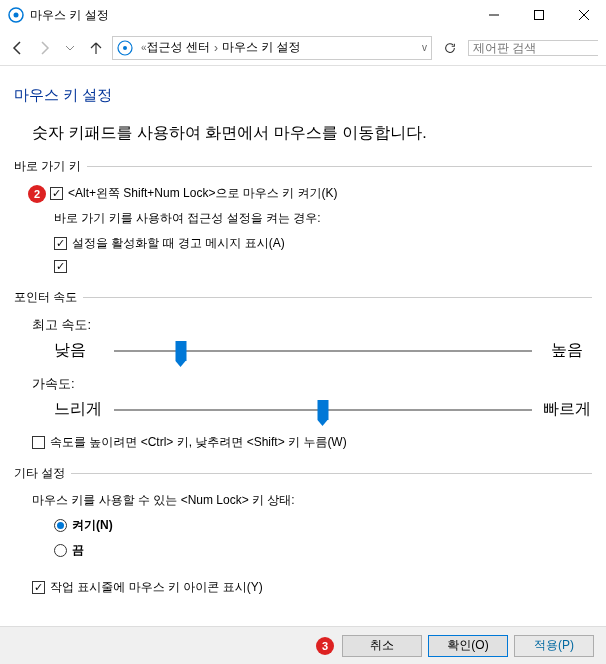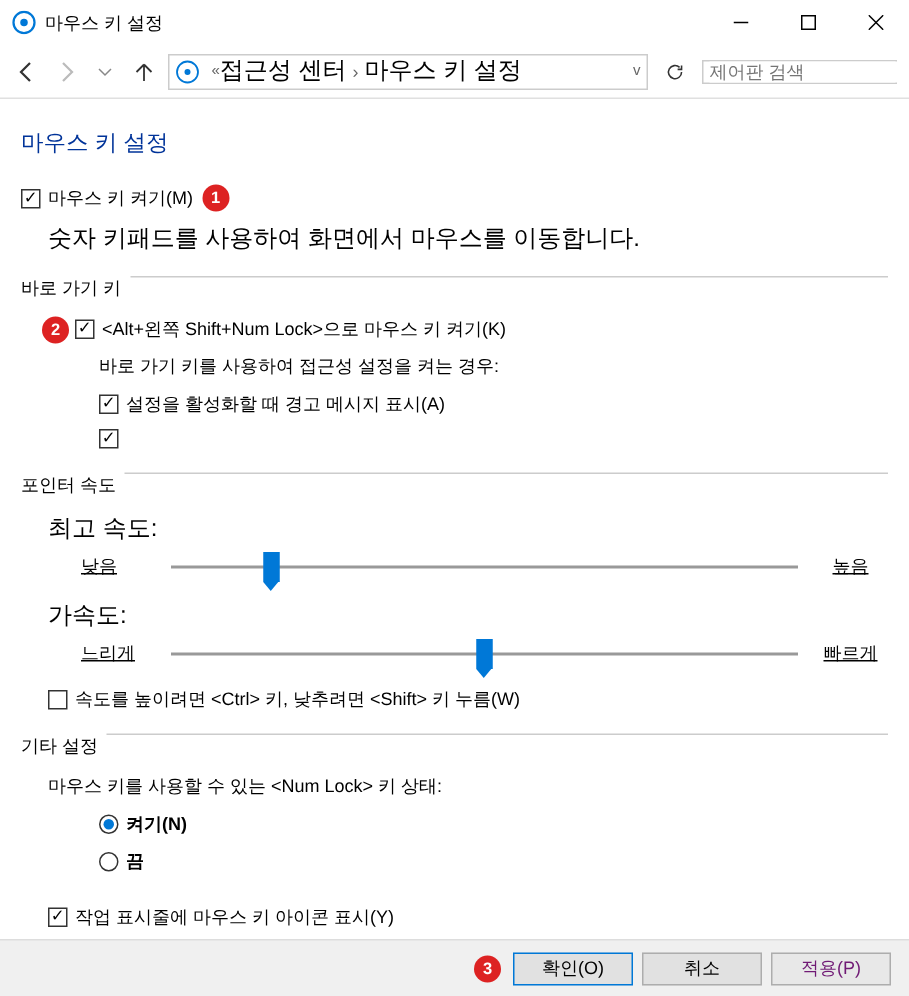--- a/index.html
+++ b/index.html
@@ -74,21 +74,21 @@
       height: 24px;
       padding: 0 4px;
       background: #fff;
     }
     .bc-icon {
       width: 16px;
       height: 16px;
       margin-right: 4px;
     }
     .bc-text {
-      font-size: 16px;
+      font-size: 12px;
     }
     .bc-sep {
       margin: 0 4px;
       color: #666;
     }
     .bc-spacer { flex: 1; }
     .bc-dd {
       color: #666;
       font-size: 10px;
       margin-left: 4px;
@@ -160,54 +160,53 @@
       font-weight: bold;
       margin-left: 6px;
     }
     .desc {
       margin-left: 18px;
       margin-bottom: 14px;
       font-size: 16px;
     }
     .group-label {
       display: flex;
-      align-items: flex-start;
+      align-items: center;
       margin-bottom: 10px;
       margin-top: 6px;
     }
     .group-label-text {
       font-size: 12px;
       margin-right: 6px;
       white-space: nowrap;
     }
     .group-line {
       flex: 1;
       height: 1px;
       background: #ccc;
     }
     .indent1 { margin-left: 18px; }
-    .indent2 { margin-left: 52px; }
+    .indent2 { margin-left: 40px; }
     .sub-desc {
       margin-bottom: 8px;
       font-size: 12px;
     }
     .slider-label {
       margin-bottom: 6px;
-      font-size: 16px;
+      font-size: 13px;
     }
     .slider-row {
       display: flex;
       align-items: center;
       margin-bottom: 14px;
       padding-left: 40px;
     }
     .slider-left, .slider-right {
-      font-size: 12px;
+      font-size: 16px;
       width: 50px;
-      text-decoration: underline;
     }
     .slider-right { text-align: center; }
     .slider-track {
       flex: 1;
       height: 2px;
       background: #999;
       position: relative;
       margin: 0 10px;
     }
     .slider-thumb {
@@ -274,21 +273,21 @@
       font-size: 12px;
       display: flex;
       align-items: center;
       justify-content: center;
       padding: 0 10px;
     }
     .btn.default {
       border: 1px solid #0078d7;
     }
     .btn.disabled {
-      color: #701a75;
+      color: #0369a1;
       background: #e8e8e8;
     }
   </style>
 </head>
 <body>
 
 <div class="titlebar">
   <span class="titlebar-icon">
     <svg viewBox="0 0 16 16">
         <circle cx="8" cy="8" r="7" fill="none" stroke="#0078d7" stroke-width="1.5"></circle>
@@ -358,25 +357,20 @@
   </div>
   <div class="search-box">
     <input class="search-input" placeholder="제어판 검색" style="">
 
   </div>
 </div>
 
 <div class="content">
   <div class="page-title">마우스 키 설정</div>
 
-  <div class="checkbox-row">
-    <span class="checkbox checked"></span>
-    <span>마우스 키 켜기(M)</span>
-    <span class="badge">1</span>
-  </div>
   <div class="desc">숫자 키패드를 사용하여 화면에서 마우스를 이동합니다.</div>
 
   <div class="group-label">
     <span class="group-label-text">바로 가기 키</span>
     <span class="group-line"></span>
   </div>
   <div class="checkbox-row indent1" style="position:relative;">
     <span class="badge" style="position:absolute;left:-4px;margin:0;">2</span>
     <span class="checkbox checked" style="margin-left:18px;"></span>
     <span>&lt;Alt+왼쪽 Shift+Num Lock&gt;으로 마우스 키 켜기(K)</span>
@@ -429,16 +423,16 @@
     <span>끔</span>
   </div>
   <div class="checkbox-row indent1" style="margin-top:20px;">
     <span class="checkbox checked"></span>
     <span>작업 표시줄에 마우스 키 아이콘 표시(Y)</span>
   </div>
 </div>
 
 <div class="buttonbar">
   <span class="badge" style="margin-right:2px;">3</span>
+  <div class="btn">취소</div>
   <div class="btn default">확인(O)</div>
-  <div class="btn">취소</div>
   <div class="btn disabled">적용(P)</div>
 </div>
 
 </body></html>

